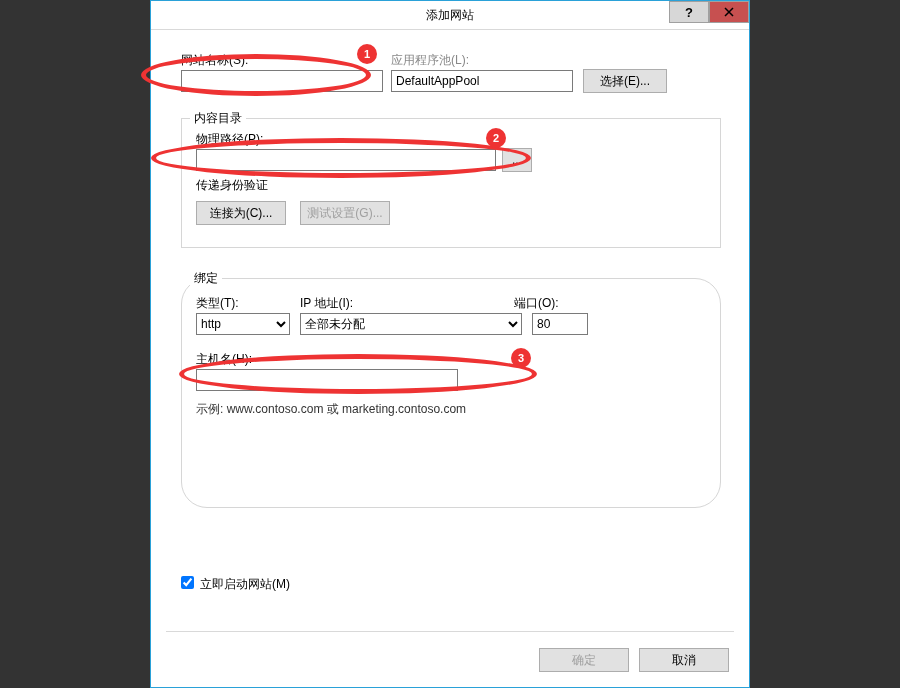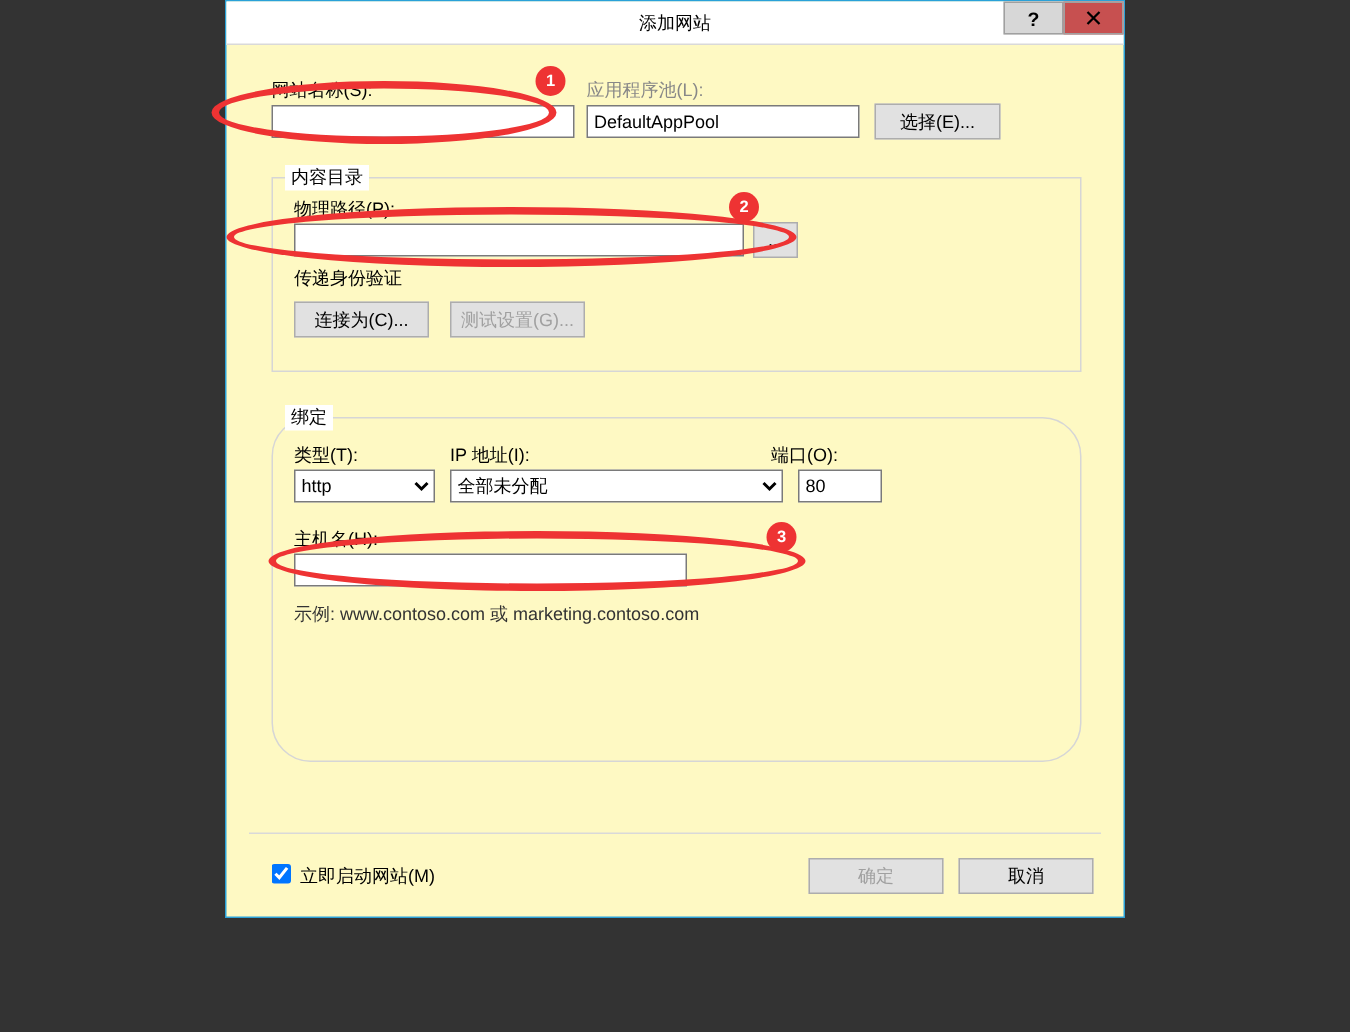--- a/index.html
+++ b/index.html
@@ -1,16 +1,16 @@
 <!DOCTYPE html>
 <html><head>
 <meta charset="utf-8">
 <style>
   html, body { margin:0; padding:0; width:900px; height:688px; background:#333; font-family:"Microsoft YaHei","Segoe UI",Tahoma,sans-serif; font-size:12px; color:#000; }
-  .window { position:absolute; left:150px; top:0; width:600px; height:612px; background:#fef9c3; border:1px solid #2aa1d8; box-sizing:border-box; }
+  .window { position:absolute; left:150px; top:0; width:600px; height:688px; background:#ffffff; border:1px solid #2aa1d8; box-sizing:border-box; }
   .titlebar { height:28px; background:#fff; border-bottom:1px solid #d9d9d9; position:relative; display:flex; align-items:center; justify-content:center; }
   .titlebar-text { font-size:12px; color:#000; }
   .titlebar-btns { position:absolute; right:0; top:0; height:22px; display:flex; }
   .tb-btn { width:40px; height:22px; border:1px solid #a0a0a0; background:#d7d7d7; display:flex; align-items:center; justify-content:center; font-weight:bold; font-size:13px; cursor:pointer; box-sizing:border-box; }
   .tb-help { background:#d7d7d7; }
   .tb-close { background:#c75050; color:#000; }
   .client { position:relative; width:100%; height:calc(100% - 28px); box-sizing:border-box; }
   .lbl { position:absolute; font-size:12px; color:#000; white-space:nowrap; }
   .lbl.dis { color:#888; }
   .field { position:absolute; height:22px; border:1px solid #7a7a7a; background:#fff; padding:0 4px; font-family:inherit; font-size:12px; box-sizing:border-box; }

